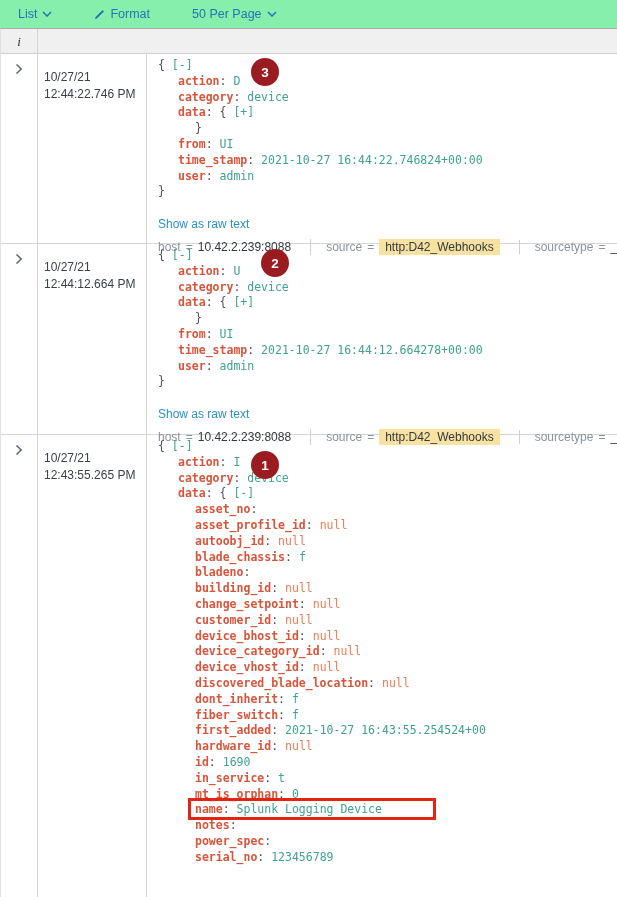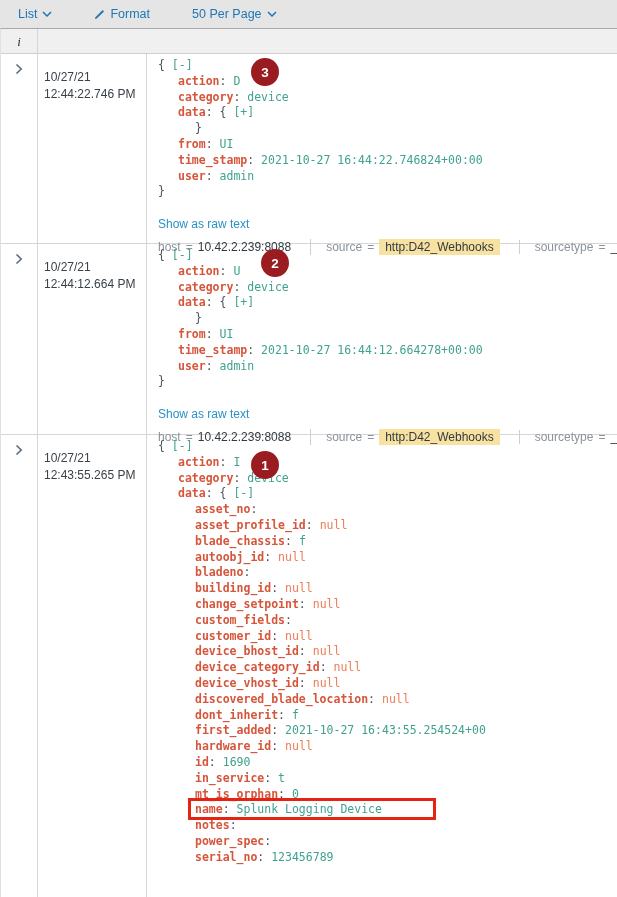--- a/index.html
+++ b/index.html
@@ -3,21 +3,21 @@
 <meta charset="utf-8">
 <style>
   :root{
     --key:#d6563c; --val:#3fa18f; --nul:#ee7b55; --link:#2b91c8; --tb:#2077b4;
     --badge:#9a1c20; --hl:#f7e2a2; --box:#e42313;
     --border:#d6d6d6; --hdrbg:#f0f0f0; --txt:#3a4148; --punc:#4a5158;
   }
   *{box-sizing:border-box;margin:0;padding:0}
   html,body{width:617px;height:897px;overflow:hidden;background:#fff;
     font-family:"Liberation Sans",sans-serif;}
-  .app{width:617px;height:897px;position:relative;background:#e5e5e5}
+  .app{width:617px;height:897px;position:relative;background:#86efac}
 
   
   .toolbar{height:28px;display:flex;align-items:center;padding-left:18px;
     font-size:12.5px;color:var(--tb)}
   .tbtn{display:flex;align-items:center;gap:5px;color:var(--tb);cursor:pointer;background:none;border:none;
     font-family:"Liberation Sans",sans-serif;font-size:12.5px}
   .tbtn + .tbtn{margin-left:42px}
   .tbtn svg{display:block}
 
   
@@ -187,32 +187,32 @@
             <div class="ttime">12:43:55.265 PM</div>
           </div>
           <div class="col-event">
             <div class="json">
               <div class="jline ind0"><span class="sb">{ </span><span class="st">[-]</span></div>
               <div class="jline ind1"><span class="sk">action</span><span class="sp">: </span><span class="sv">I</span></div>
               <div class="jline ind1"><span class="sk">category</span><span class="sp">: </span><span class="sv">device</span></div>
               <div class="jline ind1"><span class="sk">data</span><span class="sp">: </span><span class="sb">{ </span><span class="st">[-]</span></div>
               <div class="jline ind2"><span class="sk">asset_no</span><span class="sp">:</span></div>
               <div class="jline ind2"><span class="sk">asset_profile_id</span><span class="sp">: </span><span class="sn">null</span></div>
+              <div class="jline ind2"><span class="sk">autoobj_id</span><span class="sp">: </span><span class="sn">null</span></div>
               <div class="jline ind2"><span class="sk">blade_chassis</span><span class="sp">: </span><span class="sv">f</span></div>
-              <div class="jline ind2"><span class="sk">autoobj_id</span><span class="sp">: </span><span class="sn">null</span></div>
               <div class="jline ind2"><span class="sk">bladeno</span><span class="sp">:</span></div>
               <div class="jline ind2"><span class="sk">building_id</span><span class="sp">: </span><span class="sn">null</span></div>
               <div class="jline ind2"><span class="sk">change_setpoint</span><span class="sp">: </span><span class="sn">null</span></div>
-              <div class="jline ind2"><span class="sk">custom_fields</span><span class="sp">:</span></div>
               <div class="jline ind2"><span class="sk">customer_id</span><span class="sp">: </span><span class="sn">null</span></div>
               <div class="jline ind2"><span class="sk">device_bhost_id</span><span class="sp">: </span><span class="sn">null</span></div>
               <div class="jline ind2"><span class="sk">device_category_id</span><span class="sp">: </span><span class="sn">null</span></div>
               <div class="jline ind2"><span class="sk">device_vhost_id</span><span class="sp">: </span><span class="sn">null</span></div>
               <div class="jline ind2"><span class="sk">discovered_blade_location</span><span class="sp">: </span><span class="sn">null</span></div>
               <div class="jline ind2"><span class="sk">dont_inherit</span><span class="sp">: </span><span class="sv">f</span></div>
+              <div class="jline ind2"><span class="sk">fiber_switch</span><span class="sp">: </span><span class="sv">f</span></div>
               <div class="jline ind2"><span class="sk">first_added</span><span class="sp">: </span><span class="sv">2021-10-27 16:43:55.254524+00</span></div>
               <div class="jline ind2"><span class="sk">hardware_id</span><span class="sp">: </span><span class="sn">null</span></div>
               <div class="jline ind2"><span class="sk">id</span><span class="sp">: </span><span class="sv">1690</span></div>
               <div class="jline ind2"><span class="sk">in_service</span><span class="sp">: </span><span class="sv">t</span></div>
               <div class="jline ind2"><span class="sk">mt_is_orphan</span><span class="sp">: </span><span class="sv">0</span></div>
               <div class="jline ind2"><div class="red-box"></div><span class="sk">name</span><span class="sp">: </span><span class="sv">Splunk Logging Device</span></div>
               <div class="jline ind2"><span class="sk">notes</span><span class="sp">:</span></div>
               <div class="jline ind2"><span class="sk">power_spec</span><span class="sp">:</span></div>
               <div class="jline ind2"><span class="sk">serial_no</span><span class="sp">: </span><span class="sv">123456789</span></div>
             </div>

